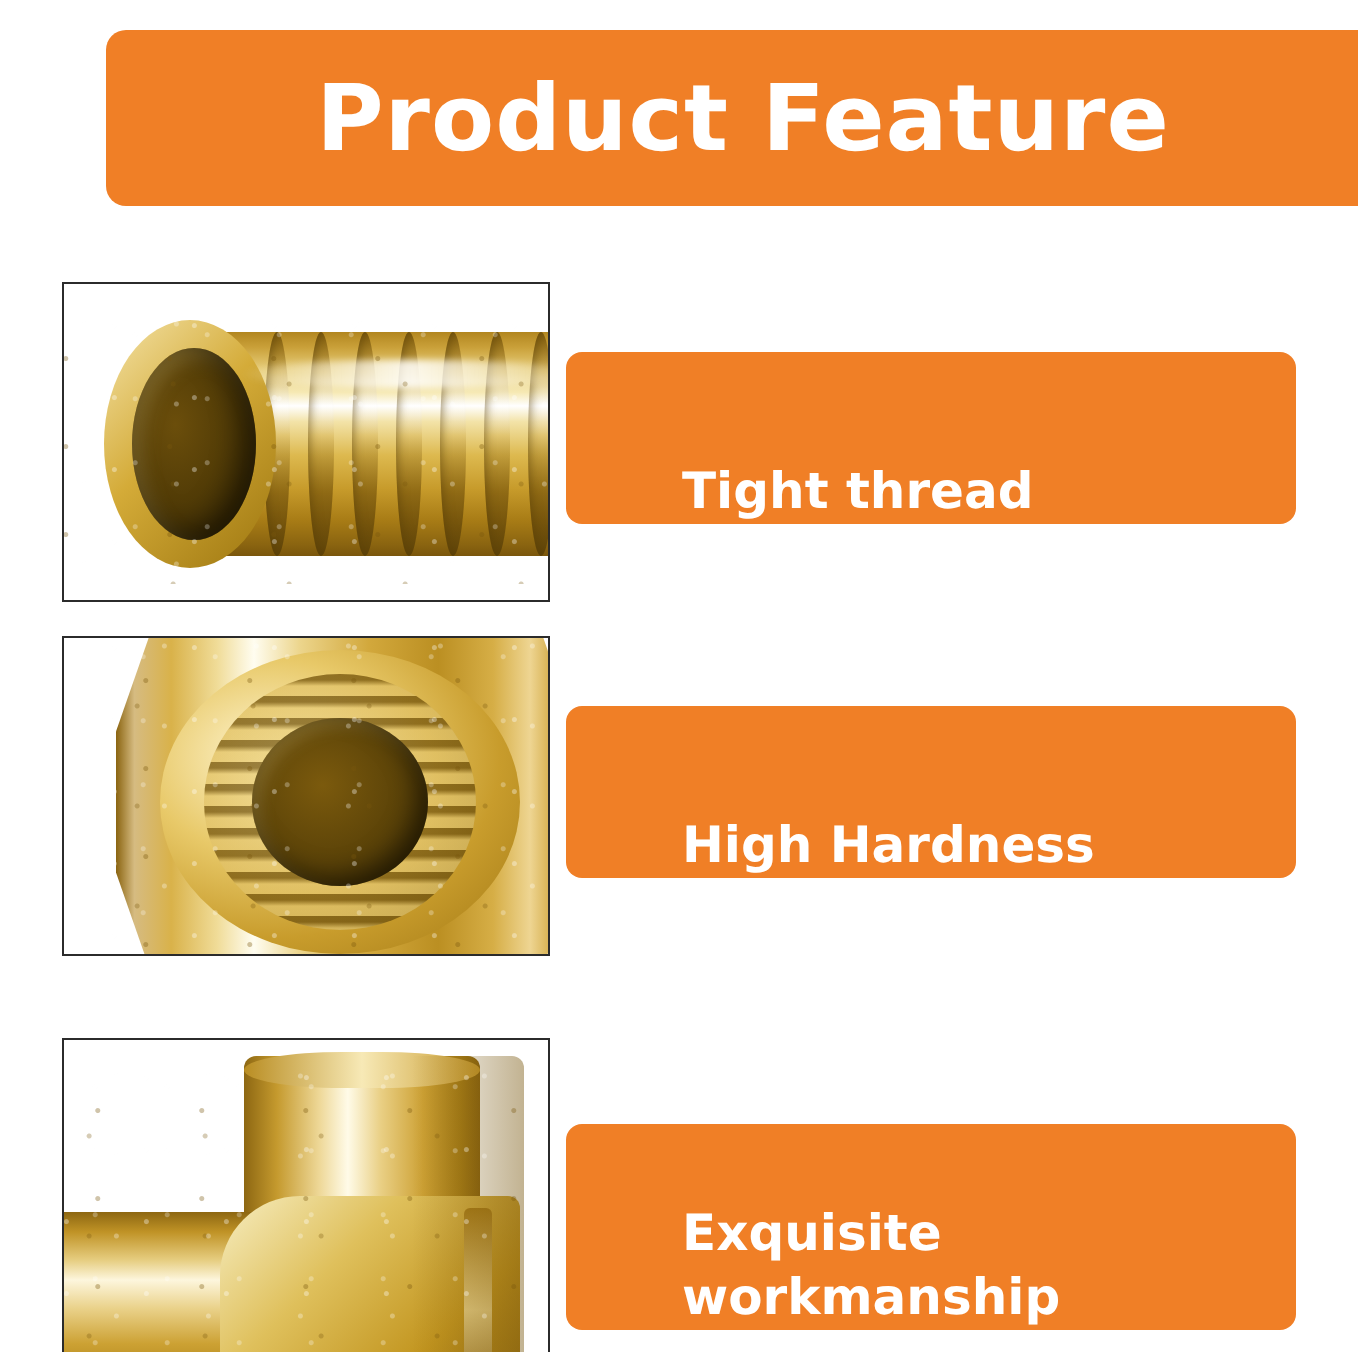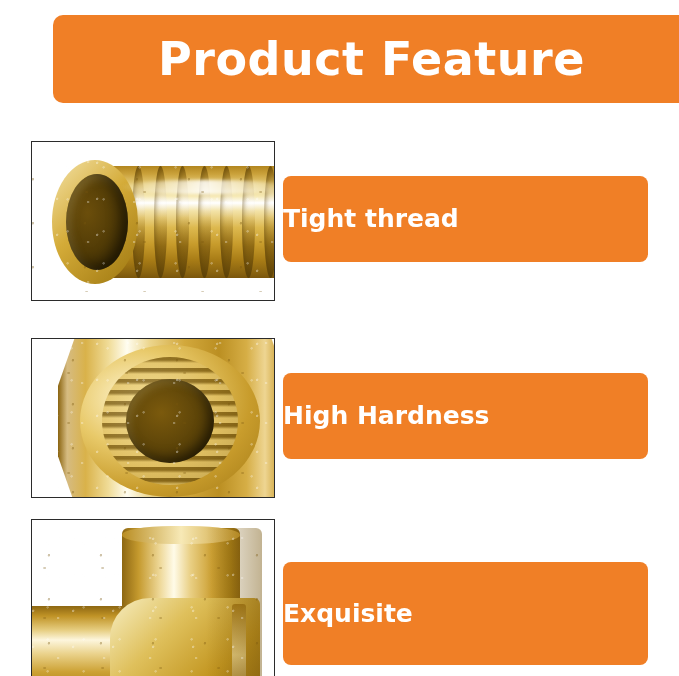--- a/index.html
+++ b/index.html
@@ -38,21 +38,21 @@
     font-family: "DejaVu Sans", sans-serif;
   }
 
   
   .feature-row {
     position: absolute;
     left: 0;
     width: 679px;
   }
   .row-1 { top: 141px; height: 168px; }
-  .row-2 { top: 338px; height: 168px; }
+  .row-2 { top: 318px; height: 168px; }
   .row-3 { top: 519px; height: 168px; }
 
   .photo-frame {
     position: absolute;
     left: 31px;
     top: 0;
     width: 244px;
     height: 160px;
     border: 1.5px solid #2b2b2b;
     background: #ffffff;
@@ -64,22 +64,23 @@
     inset: 0;
     overflow: hidden;
   }
 
   
   .label-bar {
     position: absolute;
     background: #F07F26;
     border-radius: 8px;
     display: flex;
-    align-items: center;
+    align-items: flex-end;
     box-sizing: border-box;
+    padding-left: 58px;
   }
   .bar-1 { left: 283px; top: 35px; width: 365px; height: 86px; }
   .bar-2 { left: 283px; top: 35px; width: 365px; height: 86px; }
   .bar-3 { left: 283px; top: 43px; width: 365px; height: 103px; }
 
   .label-text {
     color: #ffffff;
     font-size: 25px;
     font-weight: bold;
     line-height: 1.28;
@@ -340,15 +341,16 @@
         <div class="elbow-cap"></div>
         <div class="elbow-edge"></div>
         <div class="elbow-shade"></div>
         <div class="speckle"></div>
       </div>
     </div>
   </div>
   <div class="label-bar bar-3">
     <span class="label-text">
       <span>Exquisite</span><br>
+      <span>workmanship</span>
     </span>
   </div>
 </div>
 
 </body></html>

